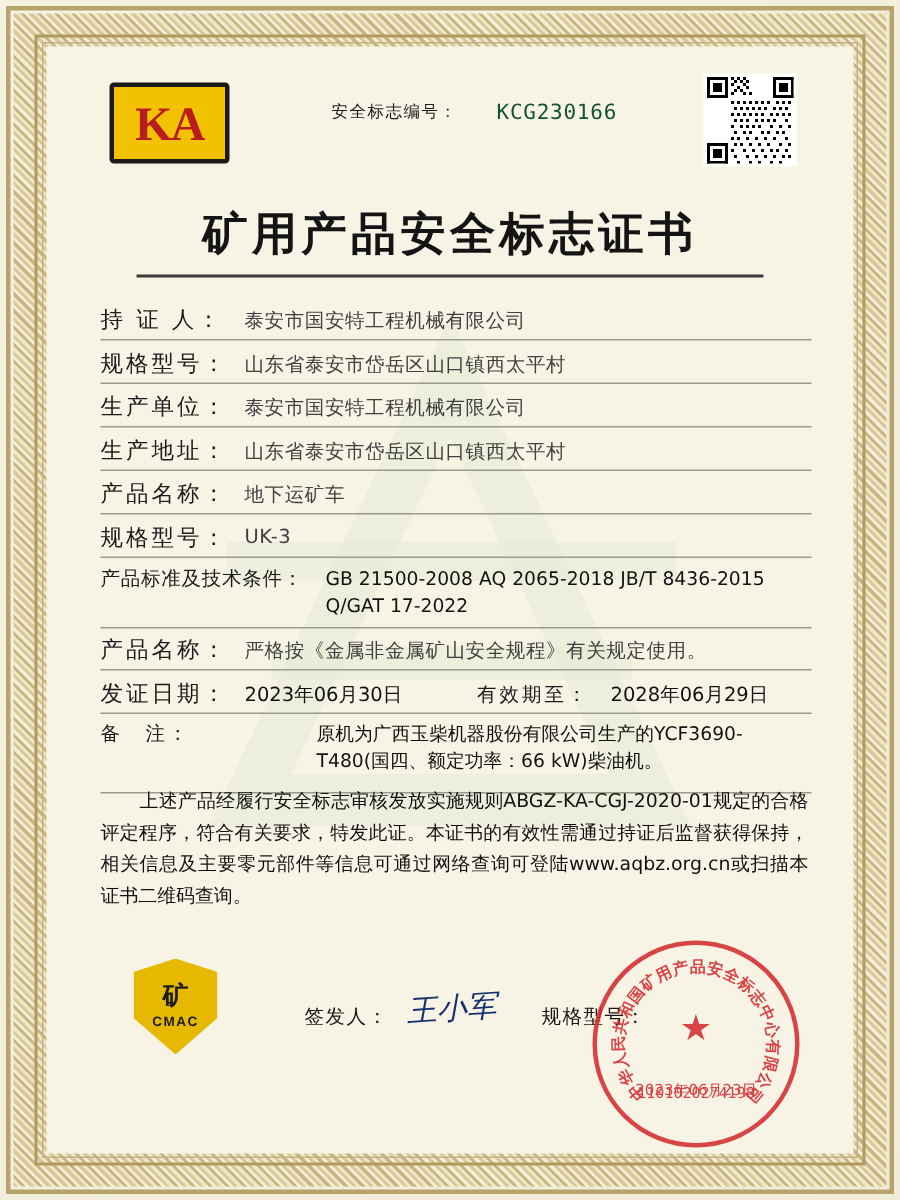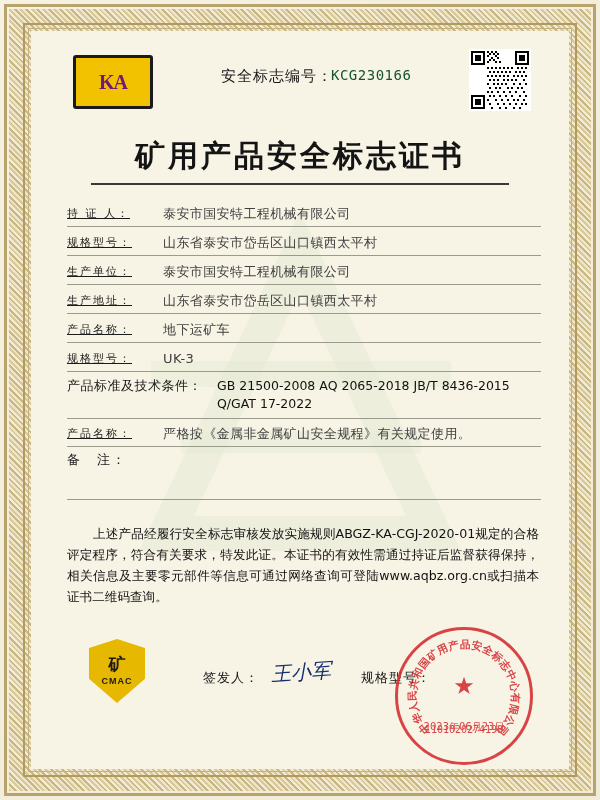--- a/index.html
+++ b/index.html
@@ -89,29 +89,29 @@
     background: #f2c200;
     border: 3px solid #1a1a1a;
     border-radius: 3px;
     display: flex;
     align-items: center;
     justify-content: center;
   }
   .ka-logo span {
     font-family: "Liberation Serif", serif;
     font-weight: bold;
-    font-size: 20px;
-    color: #701a75;
+    font-size: 32px;
+    color: #b91c1c;
     letter-spacing: -1px;
   }
   .cert-no-label {
     position: absolute;
     left: 190px;
     top: 18px;
-    font-size: 15px;
+    font-size: 11px;
     color: #1b1b1b;
     letter-spacing: 1px;
     font-family: "DejaVu Sans", sans-serif;
   }
   .cert-no-value {
     position: absolute;
     left: 300px;
     top: 18px;
     font-size: 14px;
     color: #14532d;
@@ -158,26 +158,25 @@
   .row {
     position: relative;
     height: 29px;
     display: flex;
     align-items: center;
     padding: 0 28px 0 36px;
   }
   .row .lbl {
     width: 96px;
     flex: 0 0 96px;
-    font-size: 11px;
+    font-size: 15px;
     color: #1b1b1b;
     letter-spacing: 2px;
     font-family: "DejaVu Sans", sans-serif;
     text-align: justify;
-    text-decoration: underline;
   }
   .row .val {
     flex: 1;
     font-size: 13px;
     color: #404040;
     font-family: "DejaVu Sans", sans-serif;
     letter-spacing: 0.4px;
   }
   .row .line {
     position: absolute;
@@ -607,23 +606,31 @@
         <div class="val">GB 21500-2008 AQ 2065-2018 JB/T 8436-2015 Q/GAT 17-2022</div>
         <div class="line"></div>
       </div>
 
       <div class="row">
         <div class="lbl">产品名称：</div>
         <div class="val">严格按《金属非金属矿山安全规程》有关规定使用。</div>
         <div class="line"></div>
       </div>
 
+      <div class="row two">
+        <div class="lbl">发证日期：</div>
+        <div class="val2">2023年06月30日</div>
+        <div class="lbl2">有效期至：</div>
+        <div class="valdate">2028年06月29日</div>
+        <div class="line"></div>
+      </div>
 
       <div class="row-remark">
         <div class="lbl">备　注：</div>
+        <div class="val">原机为广西玉柴机器股份有限公司生产的YCF3690-T480(国四、额定功率：66 kW)柴油机。</div>
         <div class="line"></div>
       </div>
     </div>
 
     <div class="statement">上述产品经履行安全标志审核发放实施规则ABGZ-KA-CGJ-2020-01规定的合格评定程序，符合有关要求，特发此证。本证书的有效性需通过持证后监督获得保持，相关信息及主要零元部件等信息可通过网络查询可登陆www.aqbz.org.cn或扫描本证书二维码查询。</div>
 
     <div class="footer">
       <div class="cmac-badge">
         <div class="cmac-shield">
           <div class="glyph">矿</div>

